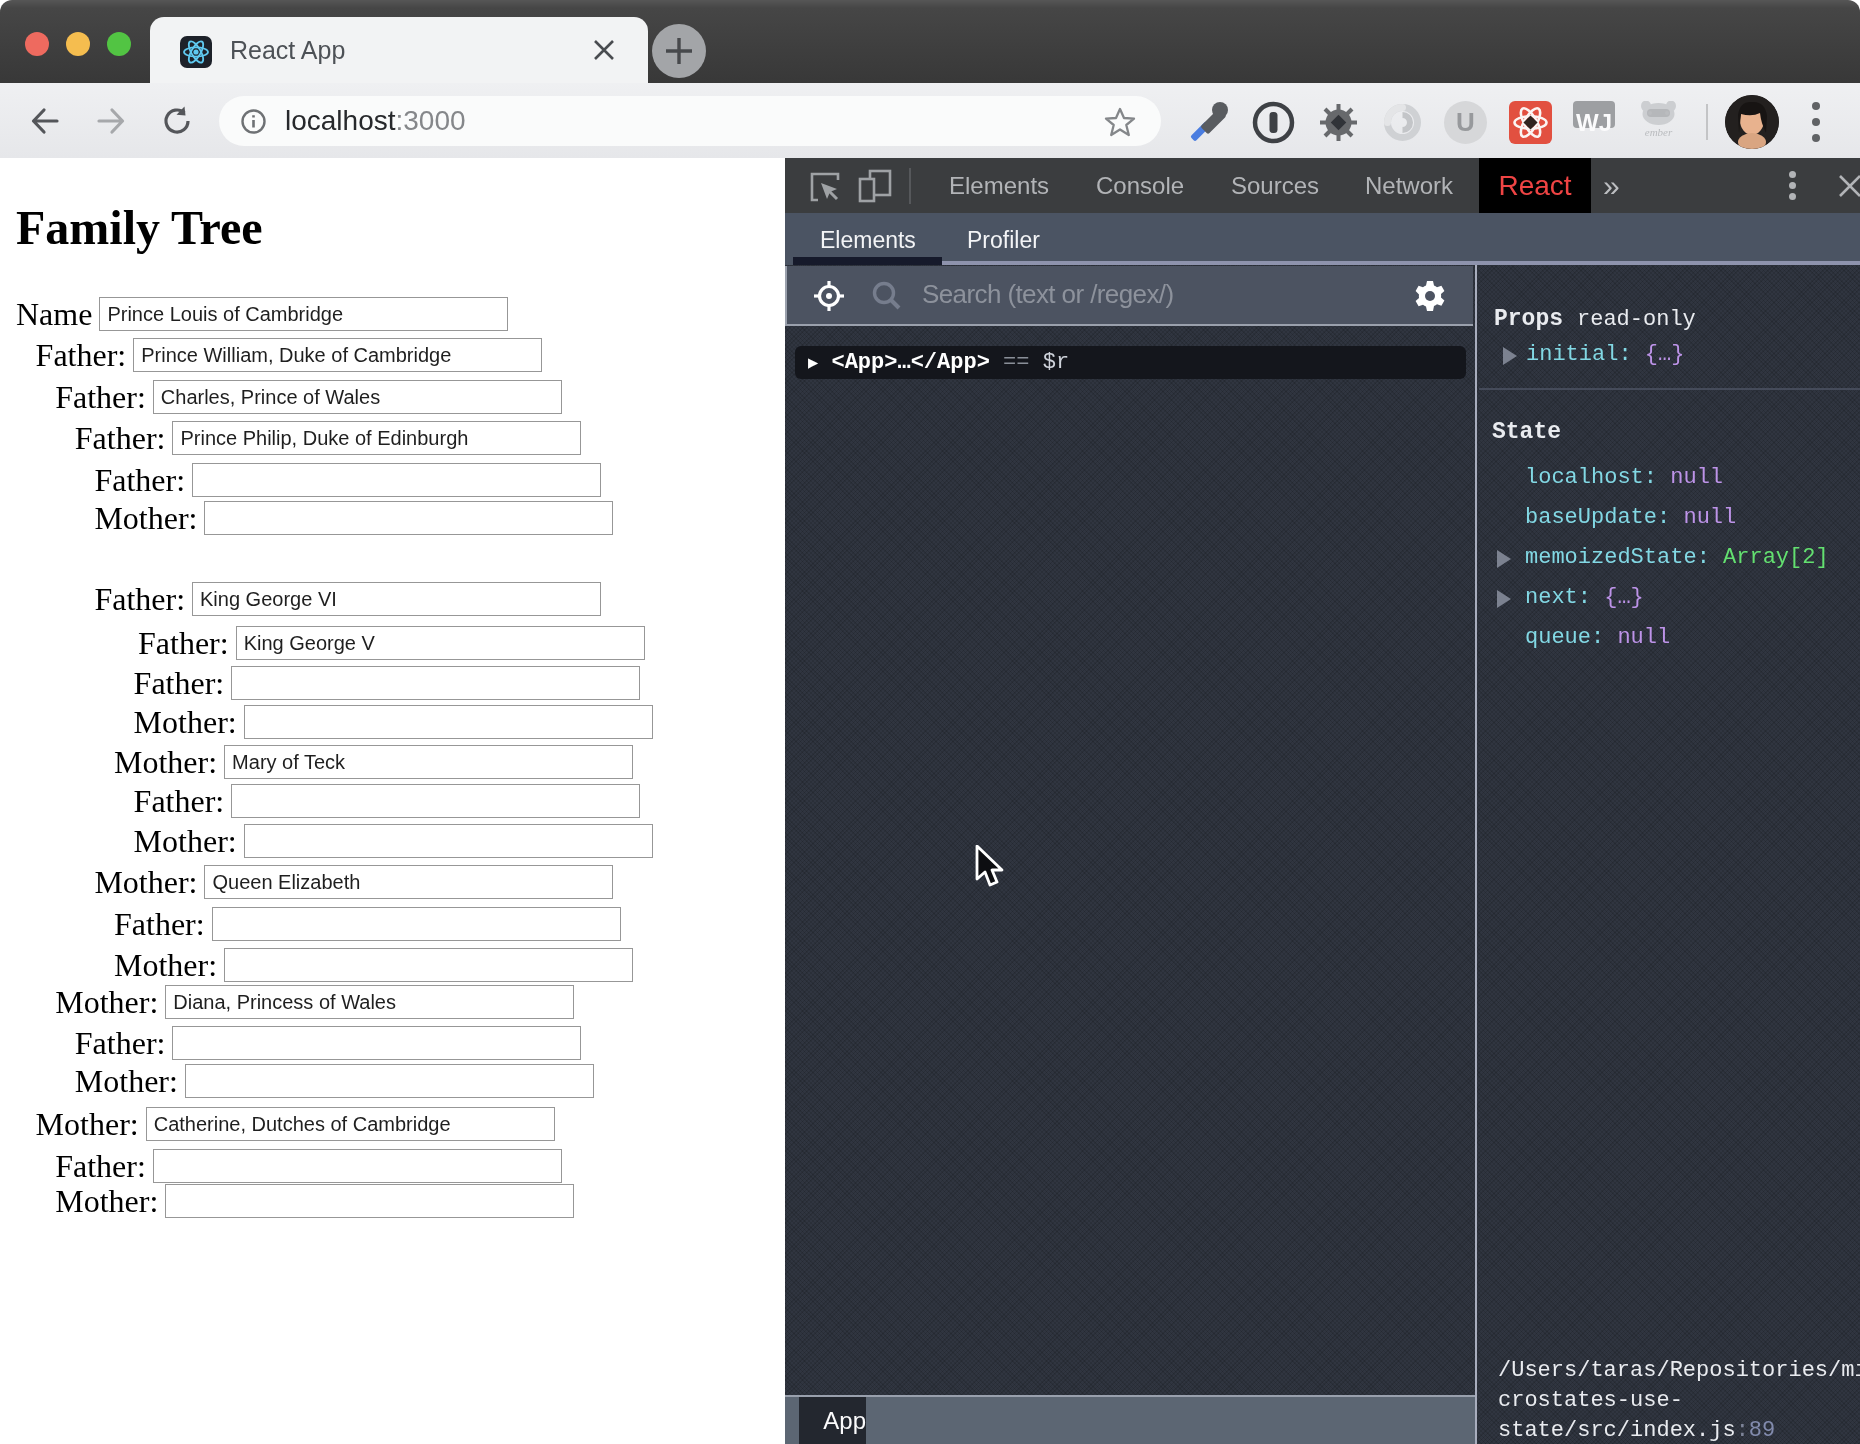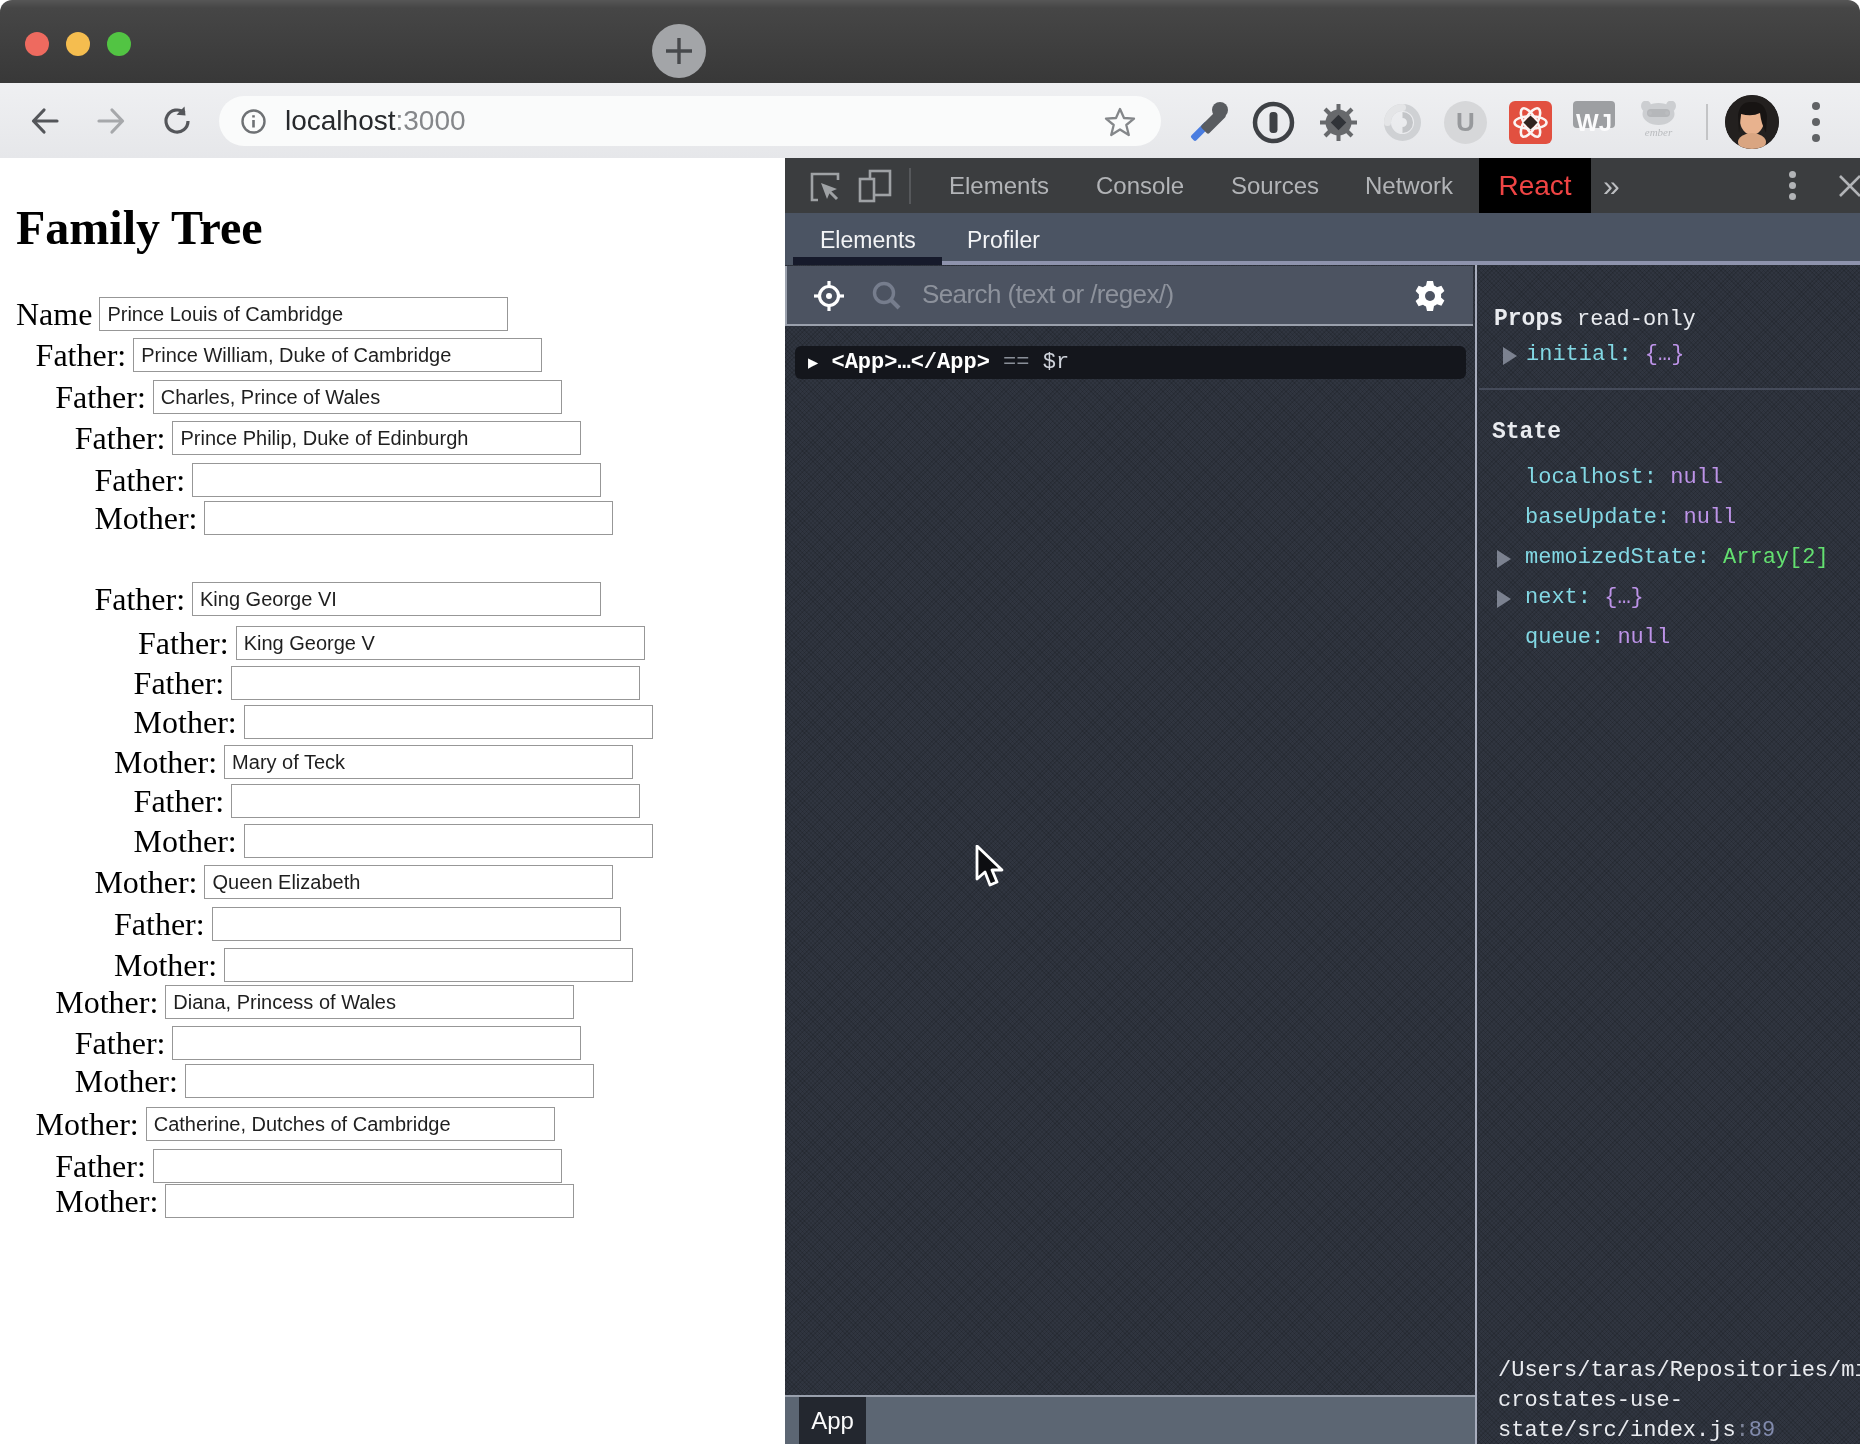--- a/index.html
+++ b/index.html
@@ -35,36 +35,52 @@
   #react-tab{left:694px;top:0;width:112px;height:55px;background:#000;color:#ef4444;text-align:center;line-height:55px;font-size:28px;}
   #dt-sub{left:0;top:55px;width:1095px;height:52px;background:#4b5463;}
   .sub-tab{top:0;height:54px;line-height:54px;font-size:23px;color:#f3f4f6;}
   #sub-underline{left:8px;top:44px;width:149px;height:8px;background:#161a2b;}
   #sub-line{left:157px;top:48px;width:938px;height:4px;background:#8e93ad;}
   #searchrow{left:0;top:53px;width:688px;height:60px;background:#4c5361;border-left:2px solid #9aa0ac;border-bottom:2px solid #9aa0ac;box-sizing:border-box;}
   #searchtext{left:135px;top:0;height:66px;line-height:57px;font-size:26px;letter-spacing:-0.6px;color:#8d929c;}
   #dt-tree{left:0;top:168px;width:690px;height:1069px;}
   #selrow{left:10px;top:20px;width:671px;height:33px;background:#14161c;border-radius:6px;font-family:"Liberation Mono",monospace;font-size:22px;line-height:33px;color:#fff;white-space:pre;}
   #dt-bottom{left:0;top:1237px;width:690px;height:49px;background:#5c6673;border-top:2px solid #99a0ad;box-sizing:border-box;}
-  #appchip{left:14px;top:0;width:67px;height:47px;background:#23272f;color:#fbfbfc;font-size:24px;text-align:center;line-height:47px;}
+  #appchip{left:14px;top:0;width:67px;height:47px;background:#23272f;color:#fbfbfc;font-size:24px;text-align:right;line-height:47px;}
   #divider{left:690px;top:107px;width:2px;height:1179px;background:#a8adbd;}
   #sidebar{left:692px;top:107px;width:403px;height:1179px;font-family:"Liberation Mono",monospace;font-size:22px;color:#e9ebef;}
   .tri{width:0;height:0;border-style:solid;position:absolute;}
   .tri-r{border-width:9px 0 9px 14px;border-color:transparent transparent transparent #7c8290;}
   .key{color:#82d8e4;}
   .pur{color:#bd93e8;}
   .grn{color:#63e070;}
 </style>
 </head>
 <body>
 
 <div id="titlebar" class="abs">
   <div id="tl-r" class="abs tl"></div>
     <div id="tl-y" class="abs tl"></div>
     <div id="tl-g" class="abs tl"></div>
+  <div id="tab" class="abs">
+    <div id="tabicon" class="abs">
+      <svg width="32" height="32" viewBox="0 0 32 32">
+        <g transform="translate(16,16)" stroke="#5fc9f0" stroke-width="1.8" fill="none">
+          <ellipse rx="12" ry="4.6"></ellipse>
+          <ellipse rx="12" ry="4.6" transform="rotate(60)"></ellipse>
+          <ellipse rx="12" ry="4.6" transform="rotate(120)"></ellipse>
+          <circle r="2.6" fill="#5fc9f0" stroke="none"></circle>
+        </g>
+      </svg>
+    </div>
+    <div id="tabtitle" class="abs">React App</div>
+    <svg id="tabx" class="abs" viewBox="0 0 28 28">
+        <path d="M5 5 L23 23 M23 5 L5 23" stroke="#494c50" stroke-width="2.6"></path>
+      </svg>
+  </div>
   <div id="plusbtn" class="abs">
     <svg width="54" height="54" viewBox="0 0 54 54">
         <path d="M27 14 V40 M14 27 H40" stroke="#47494c" stroke-width="3.4"></path>
       </svg>
   </div>
 </div>
 
 <div id="toolbar" class="abs">
   <svg class="abs" style="left:31px;top:24px;" width="28" height="28" viewBox="0 0 28 28">
       <path d="M13 3 L2.5 14 L13 25 M2.5 14 H26" stroke="#54565a" stroke-width="3.2" fill="none" stroke-linecap="round" stroke-linejoin="round"></path>

